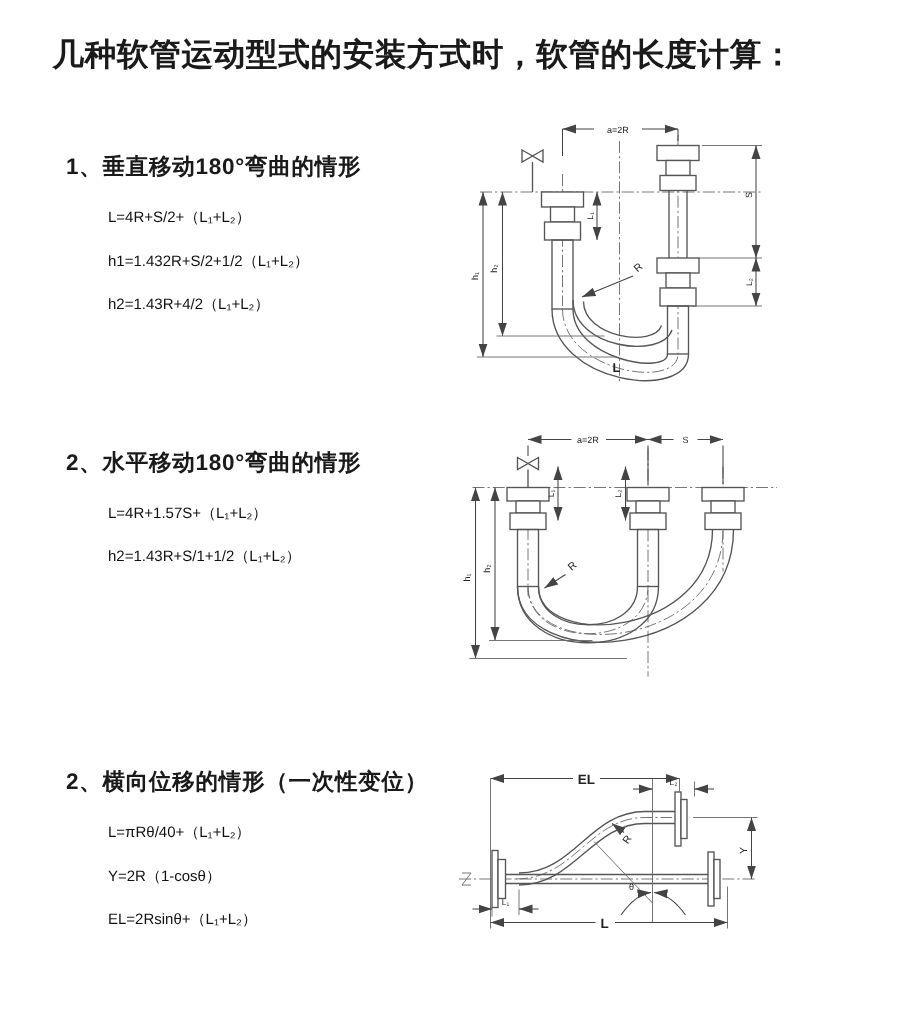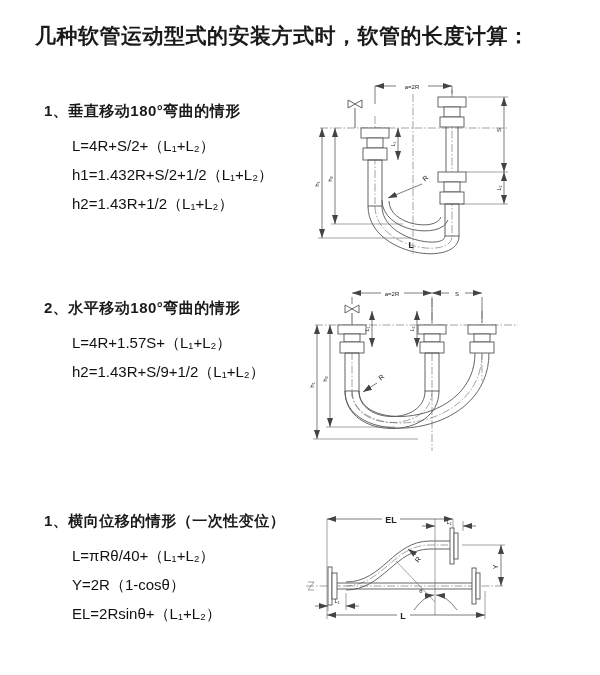--- a/index.html
+++ b/index.html
@@ -2,21 +2,21 @@
 <html><head>
 <meta charset="utf-8">
 <style>
   html,body{margin:0;padding:0;background:#fff;}
   .page{position:relative;width:600px;height:675px;background:#ffffff;overflow:hidden;
         font-family:"Liberation Sans","DejaVu Sans",sans-serif;color:#1a1a1a;}
   .title{position:absolute;left:35px;top:22px;font-size:21px;font-weight:700;letter-spacing:.5px;}
   .section{position:absolute;left:44px;width:280px;}
   .sec1{top:102px;} .sec2{top:299px;} .sec3{top:512px;}
   .heading{font-size:15px;font-weight:700;margin:0 0 10px 0;letter-spacing:.5px;}
-  .formula{font-size:15px;font-weight:400;padding-left:28px;height:29px;line-height:29px;
+  .formula{font-size:10px;font-weight:400;padding-left:28px;height:29px;line-height:29px;
            white-space:nowrap;color:#111;}
   svg{position:absolute;}
   .svg1{left:308px;top:70px;} .svg2{left:303px;top:281px;} .svg3{left:298px;top:503px;}
   svg text{fill:#222;font-family:"Liberation Sans","DejaVu Sans",sans-serif;}
   .geo{stroke:#555;stroke-width:.9;fill:none;}
   .geo-f{stroke:#555;stroke-width:.9;fill:#ffffff;}
   .cl{stroke:#666;stroke-width:.6;fill:none;stroke-dasharray:8 2 1.5 2;}
   .dim{stroke:#444;stroke-width:.7;fill:none;}
   .thin{stroke:#666;stroke-width:.6;fill:none;}
   .lbl{font-size:6px;} .lbl-s{font-size:5.5px;} .lbl-m{font-size:7px;} .lbl-b{font-size:9px;font-weight:700;}
@@ -26,31 +26,31 @@
 <body>
 
 <div class="page">
 
   <div class="title">几种软管运动型式的安装方式时，软管的长度计算：</div>
 
   <div class="section sec1">
     <div class="heading">1、垂直移动180°弯曲的情形</div>
     <div class="formula">L=4R+S/2+（L₁+L₂）</div>
     <div class="formula">h1=1.432R+S/2+1/2（L₁+L₂）</div>
-    <div class="formula">h2=1.43R+1/2（L₁+L₂）</div>
+    <div class="formula">h2=1.43R+4/2（L₁+L₂）</div>
   </div>
 
   <div class="section sec2">
     <div class="heading">2、水平移动180°弯曲的情形</div>
     <div class="formula">L=4R+1.57S+（L₁+L₂）</div>
-    <div class="formula">h2=1.43R+S/9+1/2（L₁+L₂）</div>
+    <div class="formula">h2=1.43R+S/1+1/2（L₁+L₂）</div>
   </div>
 
   <div class="section sec3">
-    <div class="heading">1、横向位移的情形（一次性变位）</div>
+    <div class="heading">2、横向位移的情形（一次性变位）</div>
     <div class="formula">L=πRθ/40+（L₁+L₂）</div>
     <div class="formula">Y=2R（1-cosθ）</div>
     <div class="formula">EL=2Rsinθ+（L₁+L₂）</div>
   </div>
 
   <svg class="svg1" width="235" height="190" viewBox="0 0 235 190">
     <defs>
       <marker id="ar1" markerUnits="userSpaceOnUse" markerWidth="10" markerHeight="8" refX="9" refY="4" orient="auto-start-reverse">
         <path d="M0,1 L9,4 L0,7 Z" fill="#444"></path>
       </marker>

